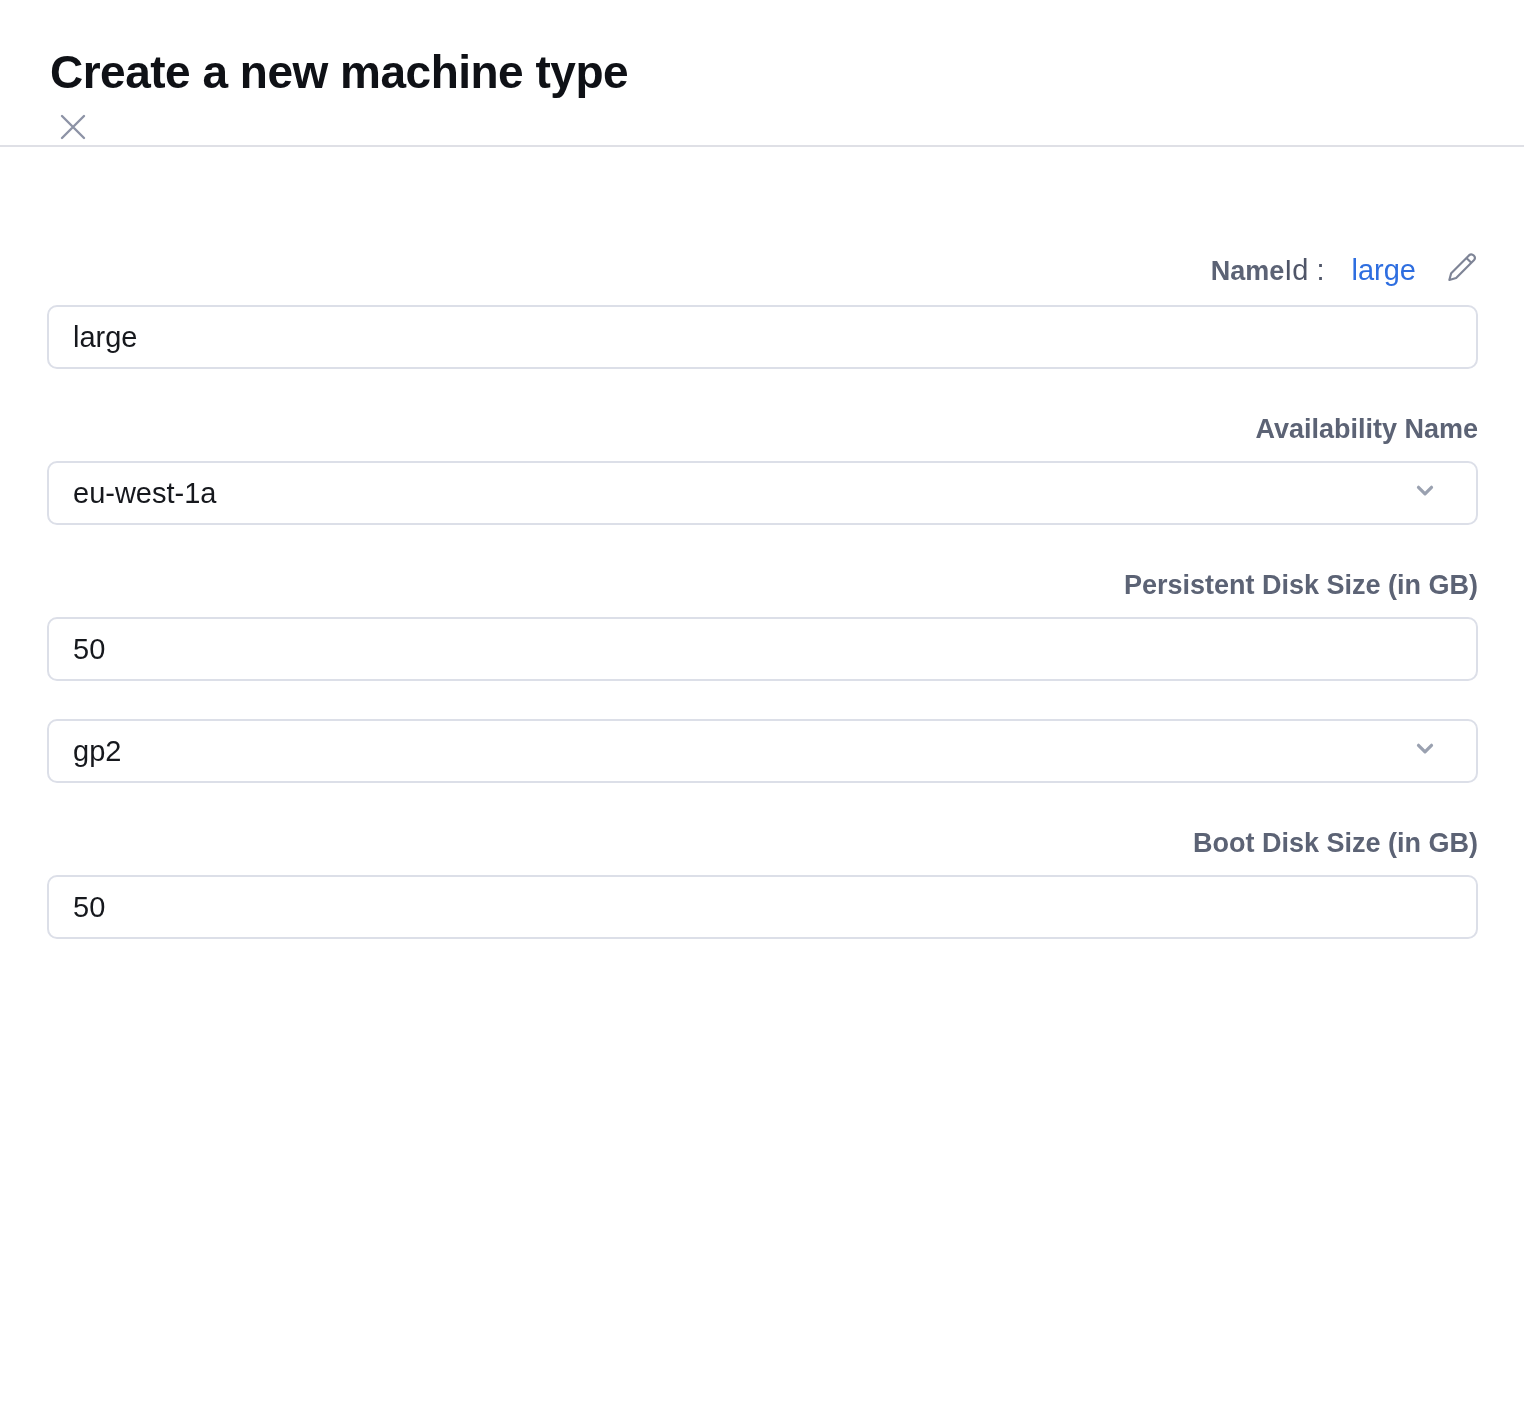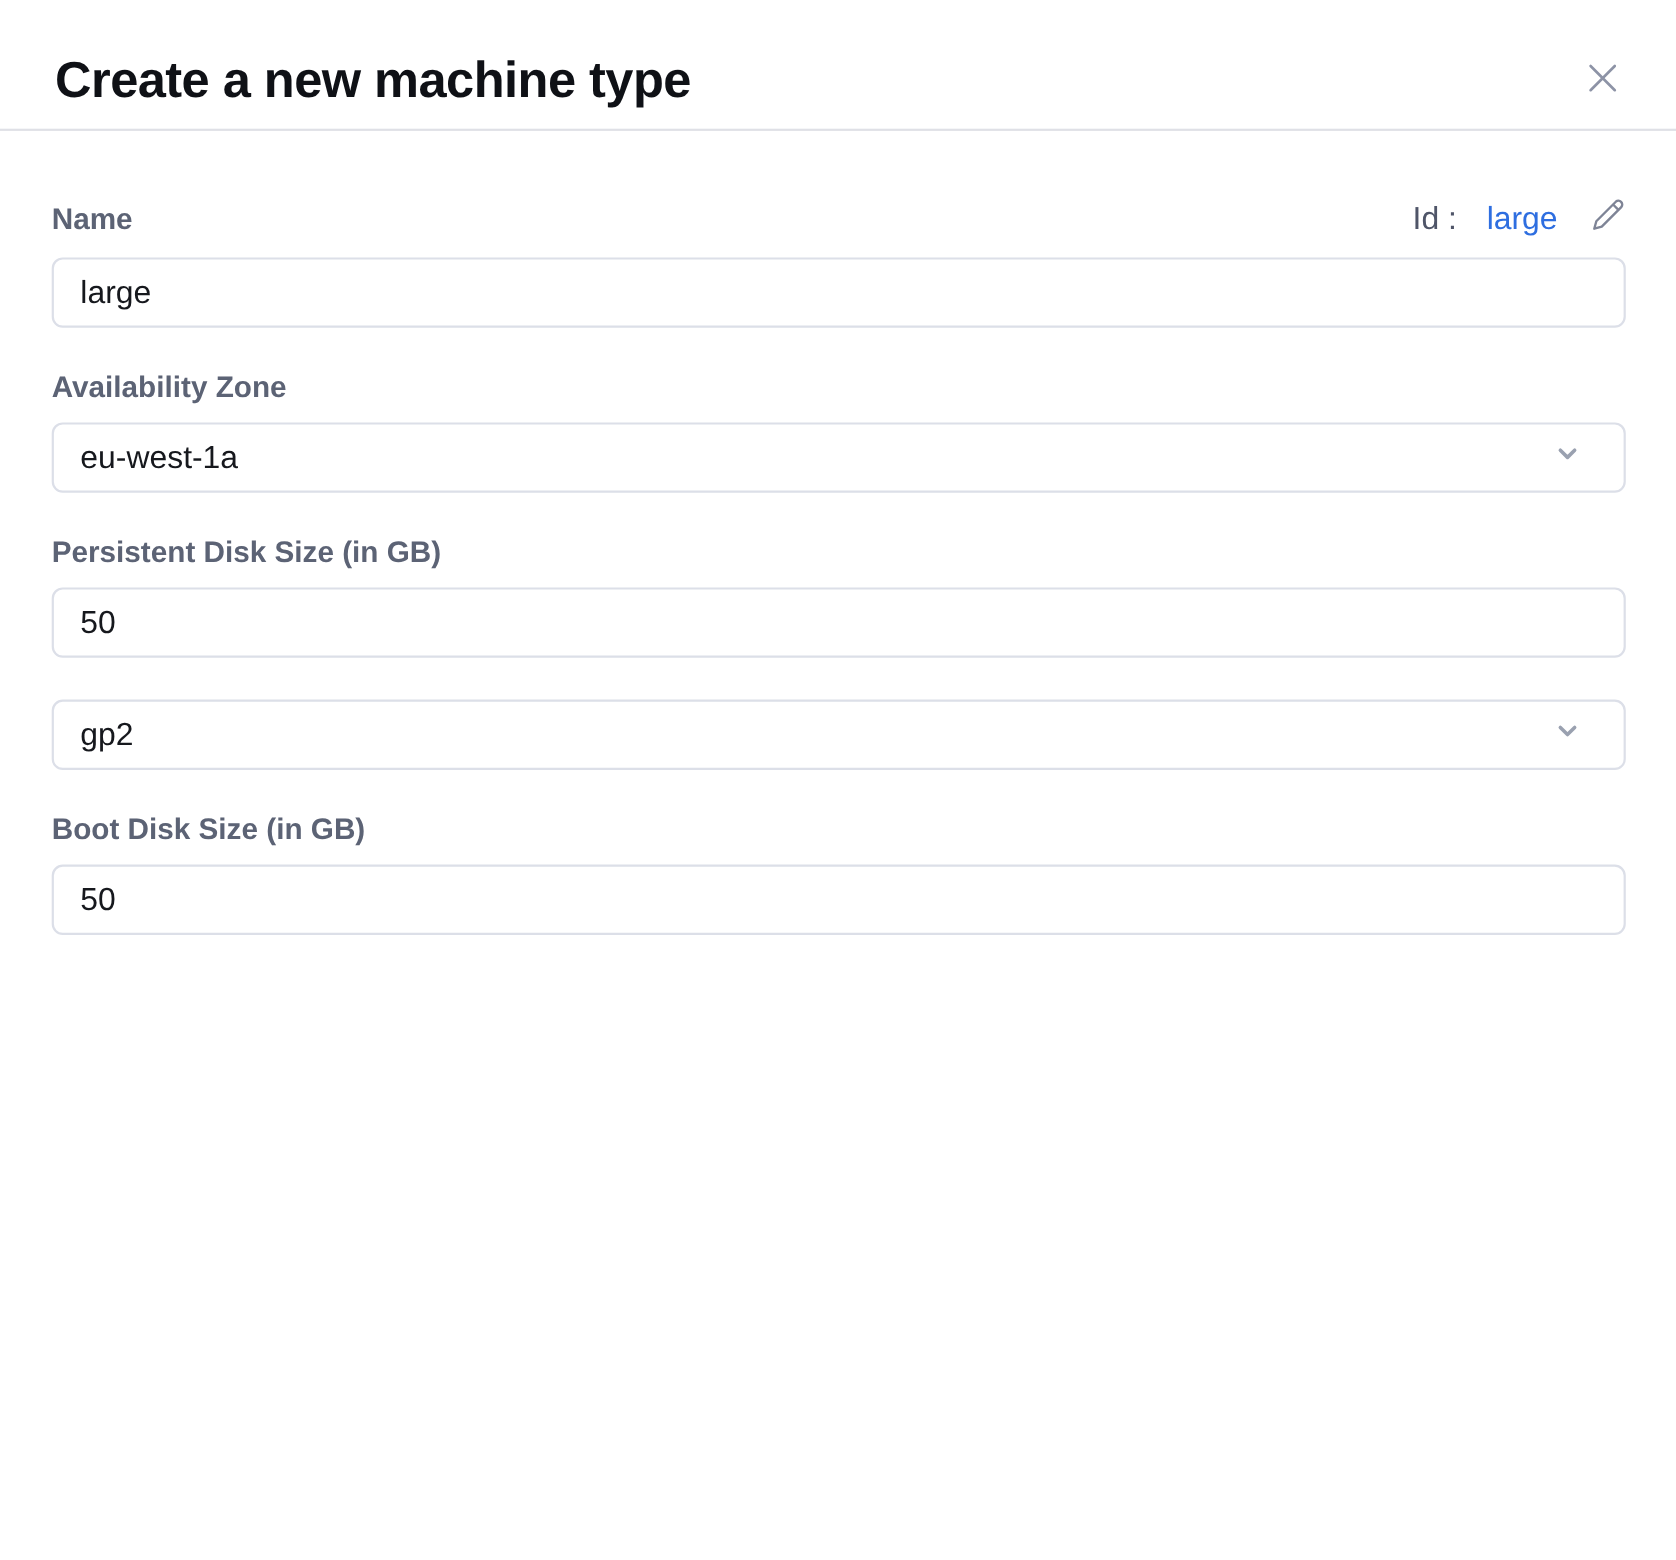--- a/index.html
+++ b/index.html
@@ -9,26 +9,27 @@
     font-family: "Liberation Sans", sans-serif;
     color: #16181d;
   }
   .modal {
     width: 1524px;
     height: 1418px;
     background: #ffffff;
     overflow: hidden;
   }
   .modal-header {
-    height: 119px;
+    height: 147px;
     padding: 44px 44px 0 50px;
     border-bottom: 2px solid #dfe0e6;
     display: flex;
     justify-content: space-between;
     align-items: flex-start;
+    flex-direction: column;
   }
   .modal-title {
     font-size: 46px;
     font-weight: 700;
     color: #0f1116;
     letter-spacing: -0.5px;
     line-height: 56px;
   }
   .close-btn {
     background: none;
@@ -36,24 +37,25 @@
     cursor: pointer;
     padding: 6px;
     margin-top: 4px;
   }
   .modal-body {
     padding: 60px 46px 0 47px;
   }
   .field-group { margin-bottom: 38px; }
   .label-row {
     display: flex;
-    justify-content: space-between;
+    justify-content: flex-end;
     align-items: baseline;
     margin-bottom: 16px;
     line-height: 32px;
+    margin-top: 44px;
   }
   .field-label {
     font-size: 27px;
     font-weight: 700;
     color: #5c6375;
   }
   .id-display {
     display: flex;
     align-items: center;
     gap: 27px;
@@ -113,21 +115,21 @@
               <path d="M15.3 5.2 l3.7 3.7" stroke="#7e8496" stroke-width="1.6"></path>
             </svg>
           </span>
         </span>
       </div>
       <input class="control" type="text" value="large" style="">
     </div>
 
     <div class="field-group">
       <div class="label-row">
-        <span class="field-label">Availability Zone</span>
+        <span class="field-label">Availability Name</span>
       </div>
       <div class="control select-box">
         <span>eu-west-1a</span>
         <span class="chev">
           <svg width="26" height="26" viewBox="0 0 24 24" fill="none">
             <path d="M6 9.5 L12 15.5 L18 9.5" stroke="#9aa1b0" stroke-width="3" stroke-linecap="round" stroke-linejoin="round"></path>
           </svg>
         </span>
       </div>
     </div>

